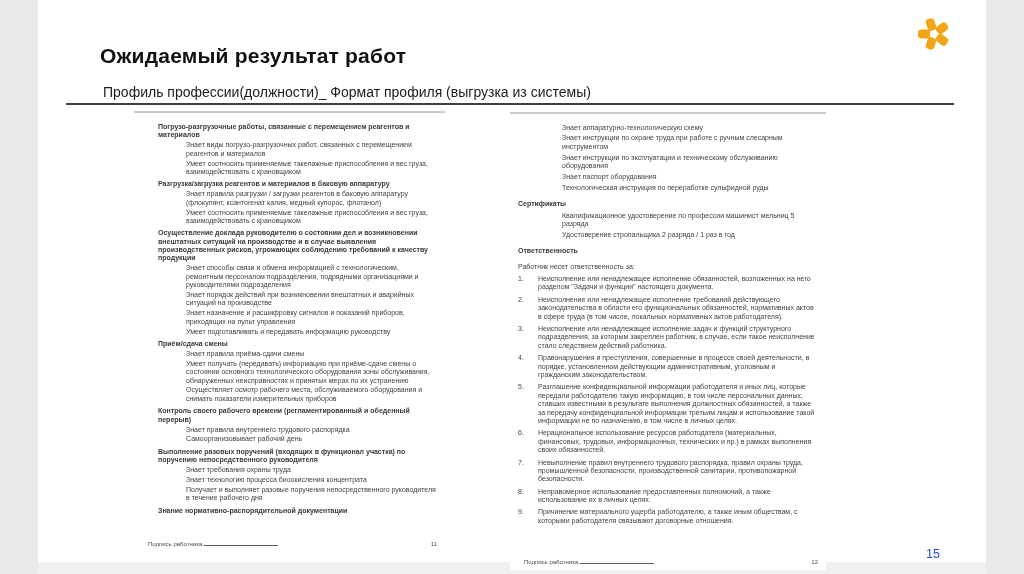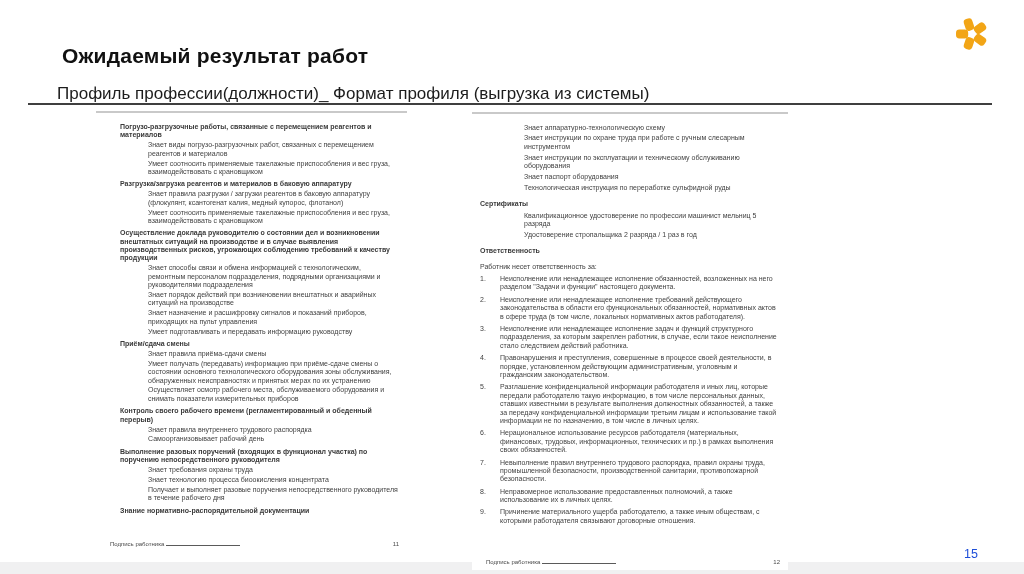--- a/index.html
+++ b/index.html
@@ -1,21 +1,21 @@
 <!DOCTYPE html>
 <html><head>
 <meta charset="utf-8">
 <style>
   html,body{margin:0;padding:0;background:#e9e9e9;}
-  .slide{position:relative;width:1024px;height:574px;background:#ffffff;overflow:hidden;
+  .slide{position:relative;width:948px;height:574px;background:#ffffff;overflow:hidden;
          font-family:"Liberation Sans",sans-serif;margin:0 auto;}
 
   
   .title{position:absolute;left:62px;top:44px;font-size:21px;font-weight:bold;color:#111111;letter-spacing:.2px;}
-  .subtitle{position:absolute;left:57px;top:84px;font-size:17px;color:#1c1c1c;}
+  .subtitle{position:absolute;left:65px;top:84px;font-size:14px;color:#1c1c1c;}
   .header-rule{position:absolute;left:28px;right:32px;top:103px;border-top:2px solid #3f3f3f;}
 
   .logo{position:absolute;right:34px;top:16px;display:flex;align-items:center;gap:9px;}
   .logo-text{font-size:27px;font-weight:bold;color:#3c3c3b;letter-spacing:1px;line-height:1;}
 
   
   .doc{position:absolute;background:#ffffff;color:#3f3f3f;font-size:7px;line-height:1.2;
        border-top:2px solid #c9c9c9;z-index:2;}
   .doc-left{left:96px;top:111px;width:311px;height:441px;padding:6px 7px 0 24px;box-sizing:border-box;}
   .doc-right{left:472px;top:112px;width:316px;height:458px;padding:7px 8px 0 8px;box-sizing:border-box;}

